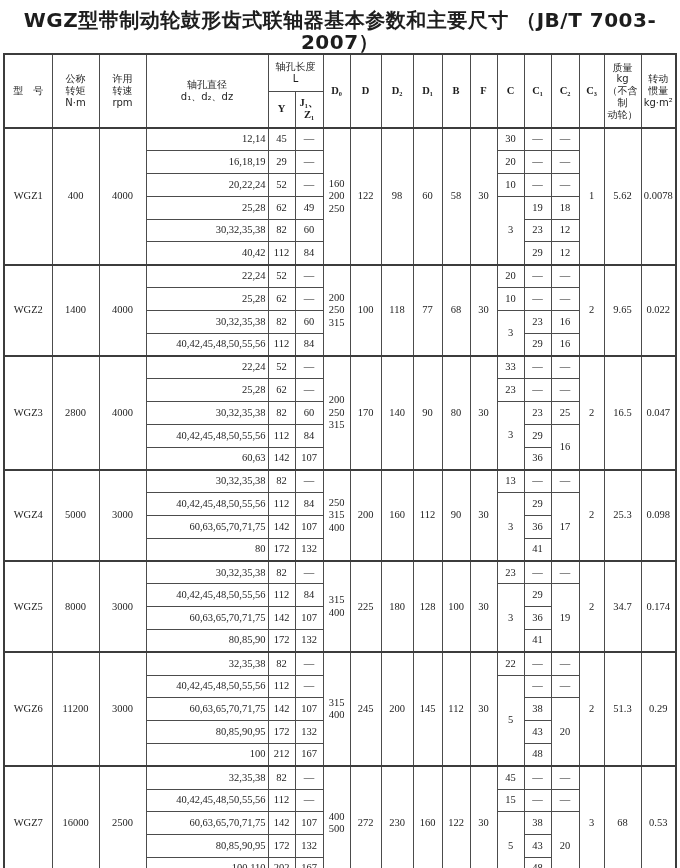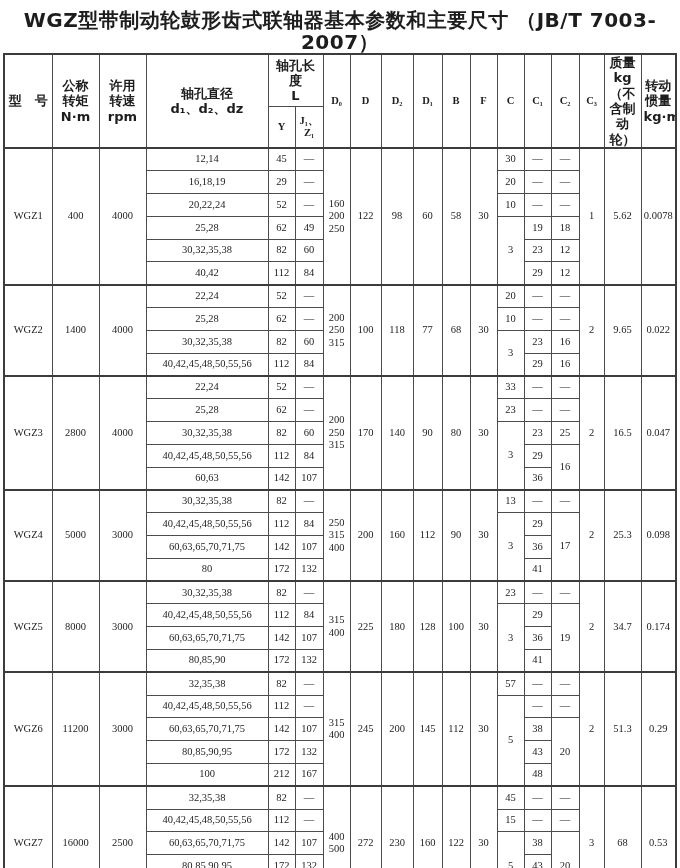--- a/index.html
+++ b/index.html
@@ -18,24 +18,24 @@
     width:672px;margin:0 auto;border:2px solid #3c3c3c;
   }
   th,td{
     border:1px solid #4c4c4c;text-align:center;vertical-align:middle;
     font-size:10.5px;line-height:1.18;padding:0 2px;overflow:hidden;
   }
   thead tr{height:37px;}
   thead th{font-weight:bold;}
   thead th.cjk{
     font-family:"DejaVu Sans","Liberation Sans",sans-serif;
-    font-weight:bold;font-size:13px;
+    font-weight:normal;font-size:10px;
   }
   tbody tr{height:22.8px;}
-  td.d-list{text-align:center;}
+  td.d-list{text-align:right;}
   .pre{white-space:pre-line;}
   tbody tr.gsep td{border-top:2px solid #3c3c3c;}
 </style>
 </head>
 <body>
 
 <div class="title">WGZ型带制动轮鼓形齿式联轴器基本参数和主要尺寸 （JB/T 7003-2007）</div>
 
 <table class="spec">
   <colgroup>
@@ -341,21 +341,21 @@
         <td class="d-list">32,35,38</td>
         <td>82</td>
         <td>—</td>
         <td rowspan="5" class="pre">315
 400</td>
         <td rowspan="5">245</td>
         <td rowspan="5">200</td>
         <td rowspan="5">145</td>
         <td rowspan="5">112</td>
         <td rowspan="5">30</td>
-        <td>57</td>
+        <td>22</td>
         <td>—</td>
         <td>—</td>
         <td rowspan="5">2</td>
         <td rowspan="5">51.3</td>
         <td rowspan="5">0.29</td>
       </tr>
       <tr>
         <td class="d-list">40,42,45,48,50,55,56</td>
         <td>112</td>
         <td>—</td>

